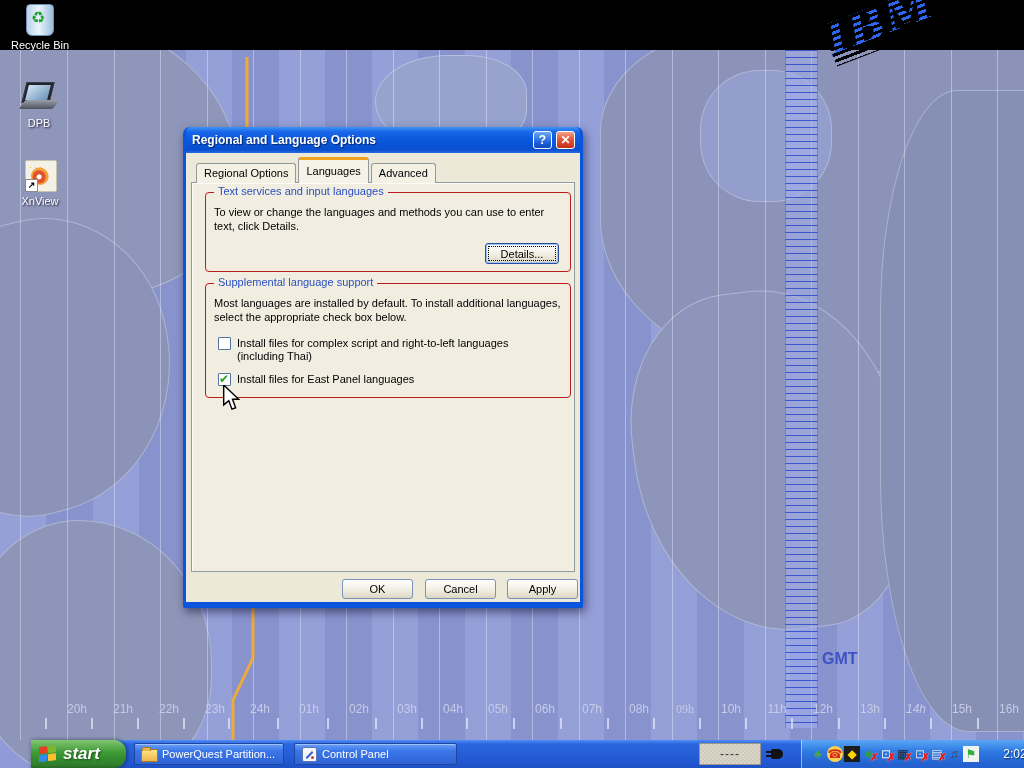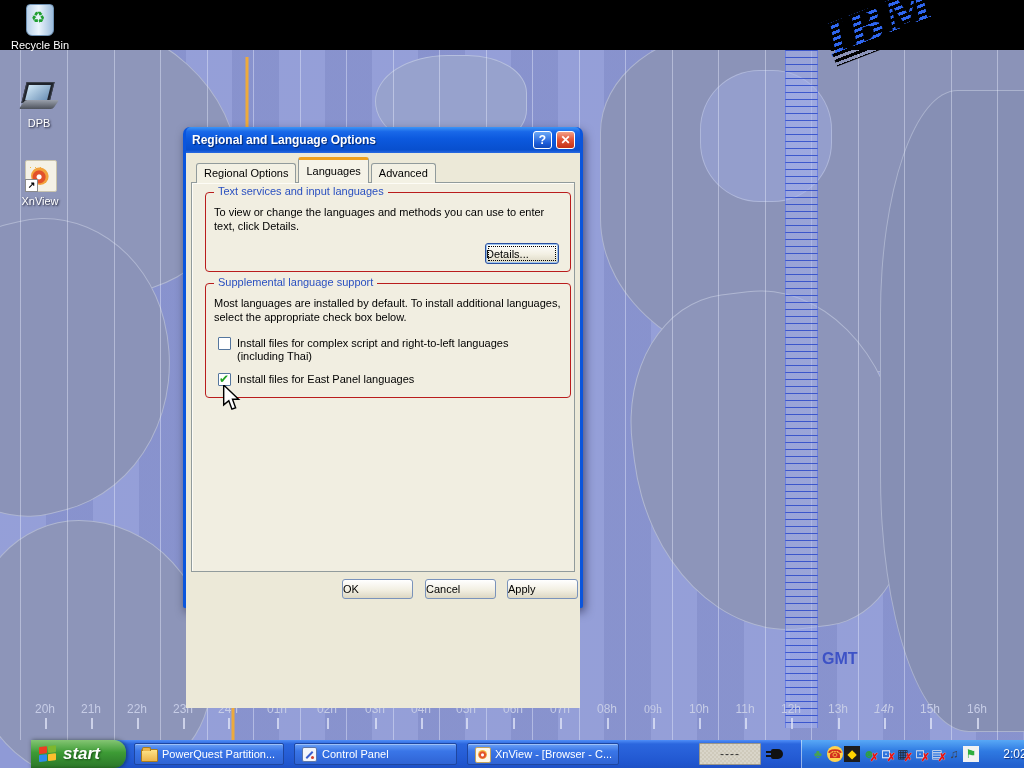--- a/index.html
+++ b/index.html
@@ -19,21 +19,21 @@
          #8f9ad6;}
   #map .zlines{position:absolute;inset:0;
        background:repeating-linear-gradient(90deg,transparent 0 45.5px,rgba(235,240,255,.42) 45.5px 46.5px);
        background-position:22px 0;}
   .blob{position:absolute;border:1px solid rgba(240,245,255,.35);}
   
   #gmt-band{position:absolute;left:785px;top:0;width:31px;height:678px;
        background:repeating-linear-gradient(180deg,rgba(45,75,205,.85) 0 1px,rgba(165,178,240,.55) 1px 7px);
        border-left:1px solid rgba(80,105,225,.6);border-right:1px solid rgba(80,105,225,.6);}
   #gmt-label{position:absolute;left:822px;top:600px;color:#3d52c6;font-size:16px;font-weight:bold;}
-  .tz{position:absolute;top:652px;width:46px;text-align:center;color:#c6cce6;font-size:12px;}
+  .tz{position:absolute;top:652px;width:46px;text-align:center;color:#c6cce6;font-size:12px;margin-left:32px;}
   .tz-tick{position:absolute;top:668px;width:2px;height:11px;background:rgba(225,230,248,.75);}
   
   .dicon{position:absolute;width:64px;text-align:center;z-index:3;}
   .dicon .img{position:relative;width:34px;height:32px;margin:0 auto;}
   .dicon .lbl{margin-top:3px;color:#fff;font-size:11px;text-shadow:1px 1px 2px rgba(0,0,20,.85);}
   #icon-recycle .lbl{text-shadow:none;}
   .bin{position:absolute;left:3px;top:0;width:26px;height:30px;border-radius:4px 4px 6px 6px;
        background:linear-gradient(90deg,#b9d2ea,#eaf4fc 45%,#9cbcdc);border:1px solid #6f92b4;}
   .bin .recycle{position:absolute;left:4px;top:5px;font-size:16px;color:#1f9e30;line-height:16px;}
   .laptop-screen{position:absolute;left:2px;top:0;width:26px;height:19px;background:#20242c;
@@ -57,37 +57,37 @@
        box-shadow:2px 4px 10px rgba(0,0,30,.5);}
   #dlg-title{height:26px;display:flex;align-items:center;position:relative;
        background:linear-gradient(180deg,#3d95f5 0%,#1968e9 18%,#0c59de 45%,#084fce 88%,#2a6be2 100%);
        border-radius:5px 5px 0 0;}
   #dlg-title .txt{color:#fff;font-weight:bold;font-size:12px;padding-left:6px;
        text-shadow:1px 1px 1px #00256e;}
   .tbtn{position:absolute;top:4px;width:19px;height:18px;border-radius:3px;border:1px solid #fff;
        color:#fff;font-weight:bold;font-size:12px;text-align:center;line-height:17px;box-sizing:border-box;}
   #btn-help{right:28px;background:linear-gradient(180deg,#6aa8f7,#1c5cd8 70%,#1048b8);}
   #btn-close{right:5px;background:linear-gradient(180deg,#f3a188,#e2573a 45%,#c33016);}
-  #dlg-content{position:relative;height:555px;background:#ece9d8;}
+  #dlg-content{position:relative;height:449px;background:#ece9d8;}
   
   #tabs{position:absolute;left:10px;top:9px;display:flex;align-items:flex-end;height:21px;z-index:2;}
   .tab{height:19px;line-height:19px;padding:0 7px;font-size:11px;background:#f3f1e4;
        border:1px solid #919b9c;border-bottom:none;border-radius:3px 3px 0 0;margin-right:2px;color:#000;}
   .tab.active{height:23px;line-height:22px;background:#f5f3e8;position:relative;
        border-top:3px solid #f0a11d;margin-top:-3px;z-index:3;}
   #panel{position:absolute;left:5px;top:29px;width:384px;height:390px;background:#f1eee1;
        border:1px solid #919b9c;box-sizing:border-box;box-shadow:inset 1px 1px 0 #fdfcf6;}
   .group{position:absolute;border:1px solid #b91c1c;border-radius:4px;}
   .group .gtitle{position:absolute;left:8px;top:-8px;background:#f1eee1;padding:0 4px;
        color:#2a50c0;font-size:11px;}
   #grp-text{left:13px;top:9px;width:364px;height:78px;}
   #grp-text .body{position:absolute;left:8px;top:12px;width:336px;font-size:11px;color:#000;line-height:14px;}
   #btn-details{position:absolute;left:279px;top:50px;width:74px;height:21px;}
   .xpbtn{background:linear-gradient(180deg,#ffffff,#f2efe2 55%,#dcd7c3);border:1px solid #7a93bb;
-       border-radius:3px;font-size:11px;color:#000;text-align:left;box-sizing:border-box;
+       border-radius:3px;font-size:11px;color:#000;text-align:center;box-sizing:border-box;
        font-family:"Liberation Sans",sans-serif;padding:0;}
   .xpbtn.focused{outline:1px dotted #000;outline-offset:-4px;border-color:#2a4fa0;
        box-shadow:0 0 0 1px #9ec5ef inset;}
   #grp-supp{left:13px;top:100px;width:364px;height:113px;}
   #grp-supp .body{position:absolute;left:8px;top:12px;width:348px;font-size:11px;color:#000;line-height:14px;}
   .cbrow{position:absolute;left:12px;display:flex;}
   .cb{width:13px;height:13px;background:#fff;border:1px solid #55769e;box-sizing:border-box;
       margin-right:6px;flex:0 0 13px;position:relative;border-radius:1px;}
   .cb.checked::after{content:"✔";position:absolute;left:0px;top:-2px;color:#21a121;font-size:12px;}
   .cbrow .cblbl{font-size:11px;color:#000;line-height:13px;width:318px;}
@@ -310,26 +310,20 @@
           <span class="folder-ic"></span>
         </span>
       <span>PowerQuest Partition...</span>
     </div>
     <div class="taskbtn" id="tb-1">
       <span class="tbicon">
           <span class="cpanel-ic"></span>
         </span>
       <span>Control Panel</span>
     </div>
-    <div class="taskbtn" id="tb-2">
-      <span class="tbicon">
-          <span class="xnview-ic"></span>
-        </span>
-      <span>XnView - [Browser - C...</span>
-    </div>
     <div id="battband">----</div>
     <div id="plug">
       <span class="body"></span>
         <span class="p1"></span>
         <span class="p2"></span>
     </div>
     <div id="tray">
       <div id="trayicons">
           <div class="trayicon" style="left: 8px;">
             <span class="glyph" style="color: rgb(73, 163, 79); background: transparent;">♣</span>

